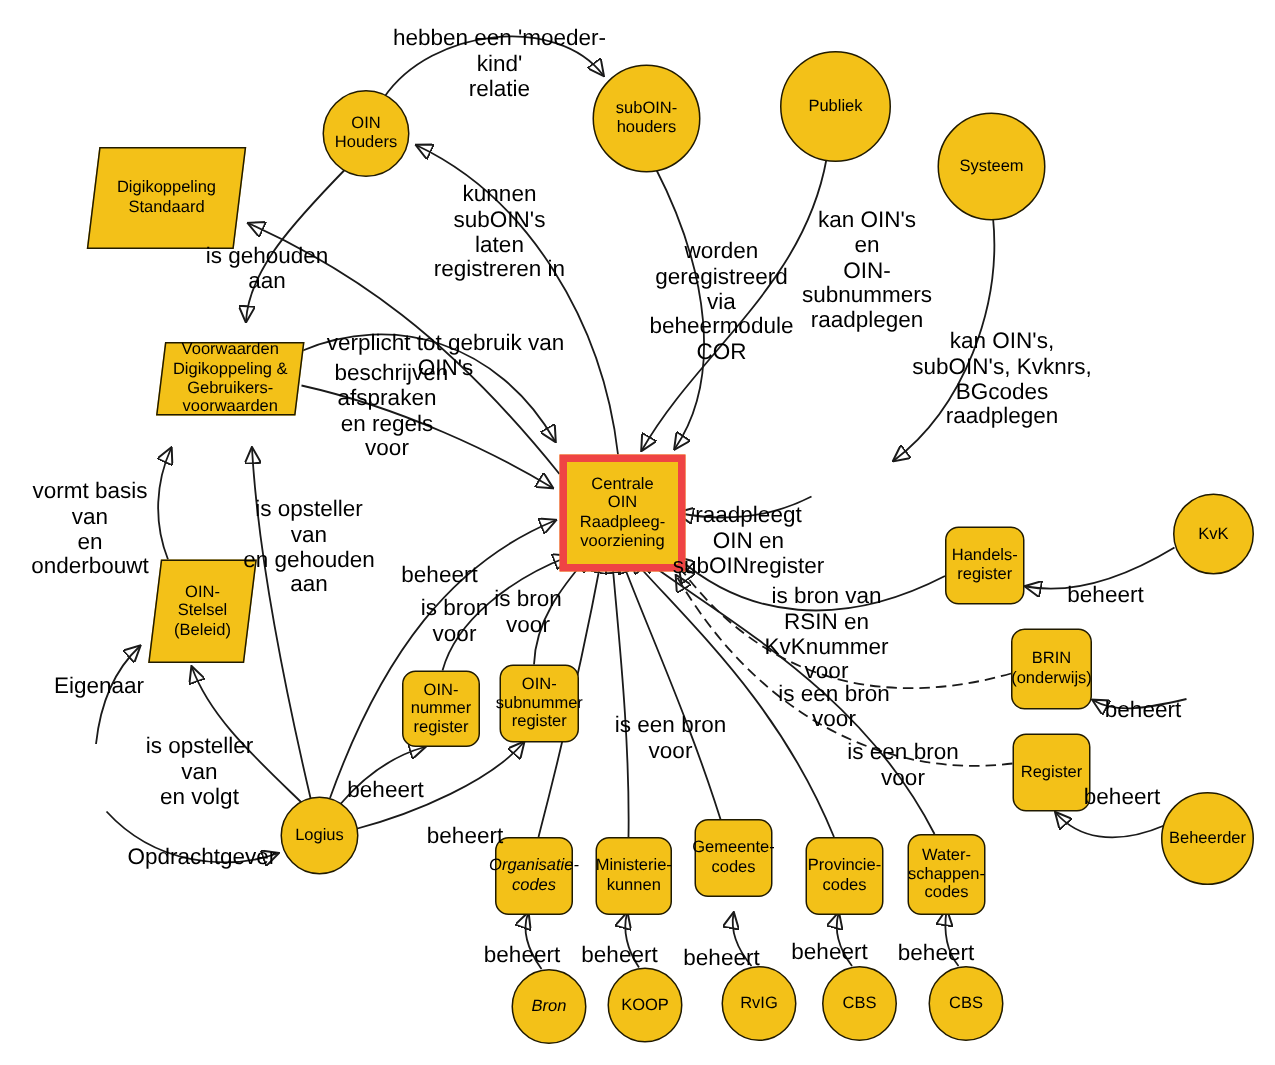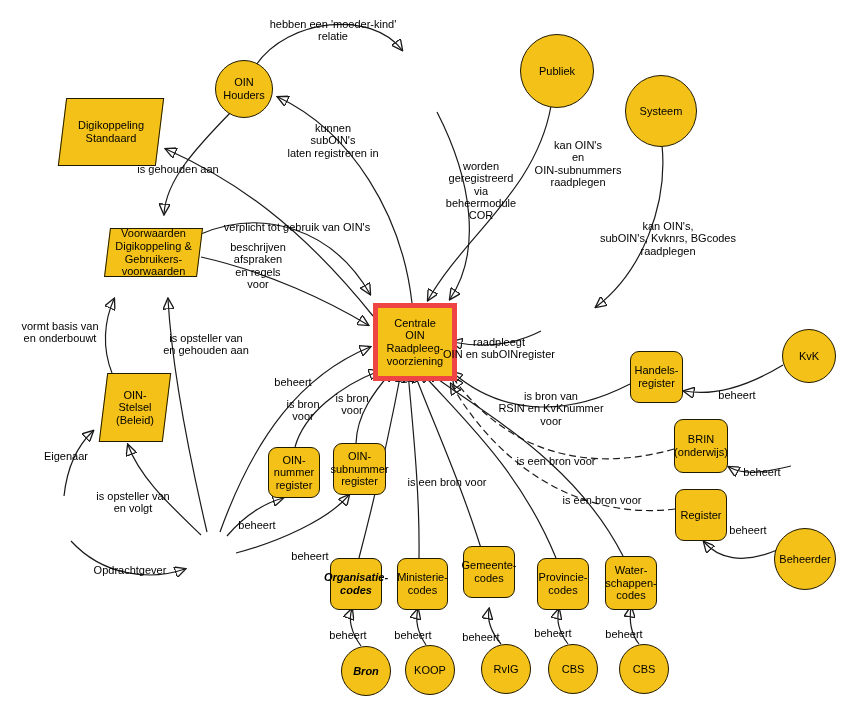--- a/index.html
+++ b/index.html
@@ -17,23 +17,23 @@
   }
   .node .nlabel{position:relative;z-index:2;}
   .circle{border-radius:50%;background:var(--fill);border:1px solid #201a00;}
   .rect{background:var(--fill);border:5px solid #ef4444;}
   .round{border-radius:9px;background:var(--fill);border:1.5px solid #201a00;}
   .para{background:transparent;border:none;}
   .para::before{
     content:"";position:absolute;left:0;top:0;right:0;bottom:0;z-index:1;
     background:var(--fill);border:1px solid #201a00;transform:skewX(-7deg);
   }
-  .italic .nlabel{font-style:italic;font-weight:bold;}
+  .italic .nlabel{font-style:italic;}
   .elabel{
-    position:absolute;font-size:11px;line-height:1.12;text-align:center;
+    position:absolute;font-size:15px;line-height:1.12;text-align:center;
     white-space:pre-line;z-index:3;pointer-events:none;
   }
 </style>
 </head>
 <body>
 
 <div id="canvas">
 
   <svg id="edges" viewBox="0 0 850 710">
     <defs>
@@ -74,20 +74,22 @@
     <path d="M623,556 C575,462 486,415 428,372" marker-end="url(#arrow)"></path>
     <path d="M361,646 C351,632 348,620 352,609" marker-end="url(#arrow)"></path>
     <path d="M426,645 C418,633 415,620 418,609" marker-end="url(#arrow)"></path>
     <path d="M501,644 C491,632 487,620 489,609" marker-end="url(#arrow)"></path>
     <path d="M568,644 C559,632 556,620 559,609" marker-end="url(#arrow)"></path>
     <path d="M639,644 C631,634 629,621 631,607" marker-end="url(#arrow)"></path>
   </svg>
 
   <div class="node circle" style="left:215px;top:60px;width:56px;height:56px"><span class="nlabel">OIN
 Houders</span></div>
+  <div class="node circle" style="left:395px;top:43px;width:70px;height:70px"><span class="nlabel">subOIN-
+houders</span></div>
   <div class="node circle" style="left:520px;top:34px;width:72px;height:72px"><span class="nlabel">Publiek</span></div>
   <div class="node circle" style="left:625px;top:75px;width:70px;height:70px"><span class="nlabel">Systeem</span></div>
   <div class="node para" style="left:62px;top:98px;width:98px;height:68px"><span class="nlabel">Digikoppeling
 Standaard</span></div>
   <div class="node para" style="left:107px;top:228px;width:93px;height:49px"><span class="nlabel">Voorwaarden
 Digikoppeling &amp;
 Gebruikers-
 voorwaarden</span></div>
   <div class="node para" style="left:103px;top:373px;width:64px;height:69px"><span class="nlabel">OIN-
 Stelsel
@@ -96,30 +98,31 @@
 OIN
 Raadpleeg-
 voorziening</span></div>
   <div class="node round" style="left:630px;top:351px;width:51px;height:50px"><span class="nlabel">Handels-
 register</span></div>
   <div class="node round" style="left:674px;top:419px;width:52px;height:52px"><span class="nlabel">BRIN
 (onderwijs)</span></div>
   <div class="node round" style="left:675px;top:489px;width:50px;height:50px"><span class="nlabel">Register</span></div>
   <div class="node circle" style="left:782px;top:329px;width:52px;height:52px"><span class="nlabel">KvK</span></div>
   <div class="node circle" style="left:774px;top:528px;width:60px;height:60px"><span class="nlabel">Beheerder</span></div>
+  <div class="node circle" style="left:187px;top:531px;width:50px;height:50px"><span class="nlabel">Logius</span></div>
   <div class="node round" style="left:268px;top:447px;width:50px;height:49px"><span class="nlabel">OIN-
 nummer
 register</span></div>
   <div class="node round" style="left:333px;top:443px;width:51px;height:50px"><span class="nlabel">OIN-
 subnummer
 register</span></div>
   <div class="node round italic" style="left:330px;top:558px;width:50px;height:50px"><span class="nlabel">Organisatie-
 codes</span></div>
   <div class="node round" style="left:397px;top:558px;width:49px;height:50px"><span class="nlabel">Ministerie-
-codes</span></div>
+kunnen</span></div>
   <div class="node round" style="left:463px;top:546px;width:50px;height:50px"><span class="nlabel">Gemeente-
 codes</span></div>
   <div class="node round" style="left:537px;top:558px;width:50px;height:50px"><span class="nlabel">Provincie-
 codes</span></div>
   <div class="node round" style="left:605px;top:556px;width:50px;height:52px"><span class="nlabel">Water-
 schappen-
 codes</span></div>
   <div class="node circle italic" style="left:341px;top:646px;width:48px;height:48px"><span class="nlabel">Bron</span></div>
   <div class="node circle" style="left:405px;top:645px;width:48px;height:48px"><span class="nlabel">KOOP</span></div>
   <div class="node circle" style="left:481px;top:644px;width:48px;height:48px"><span class="nlabel">RvIG</span></div>

